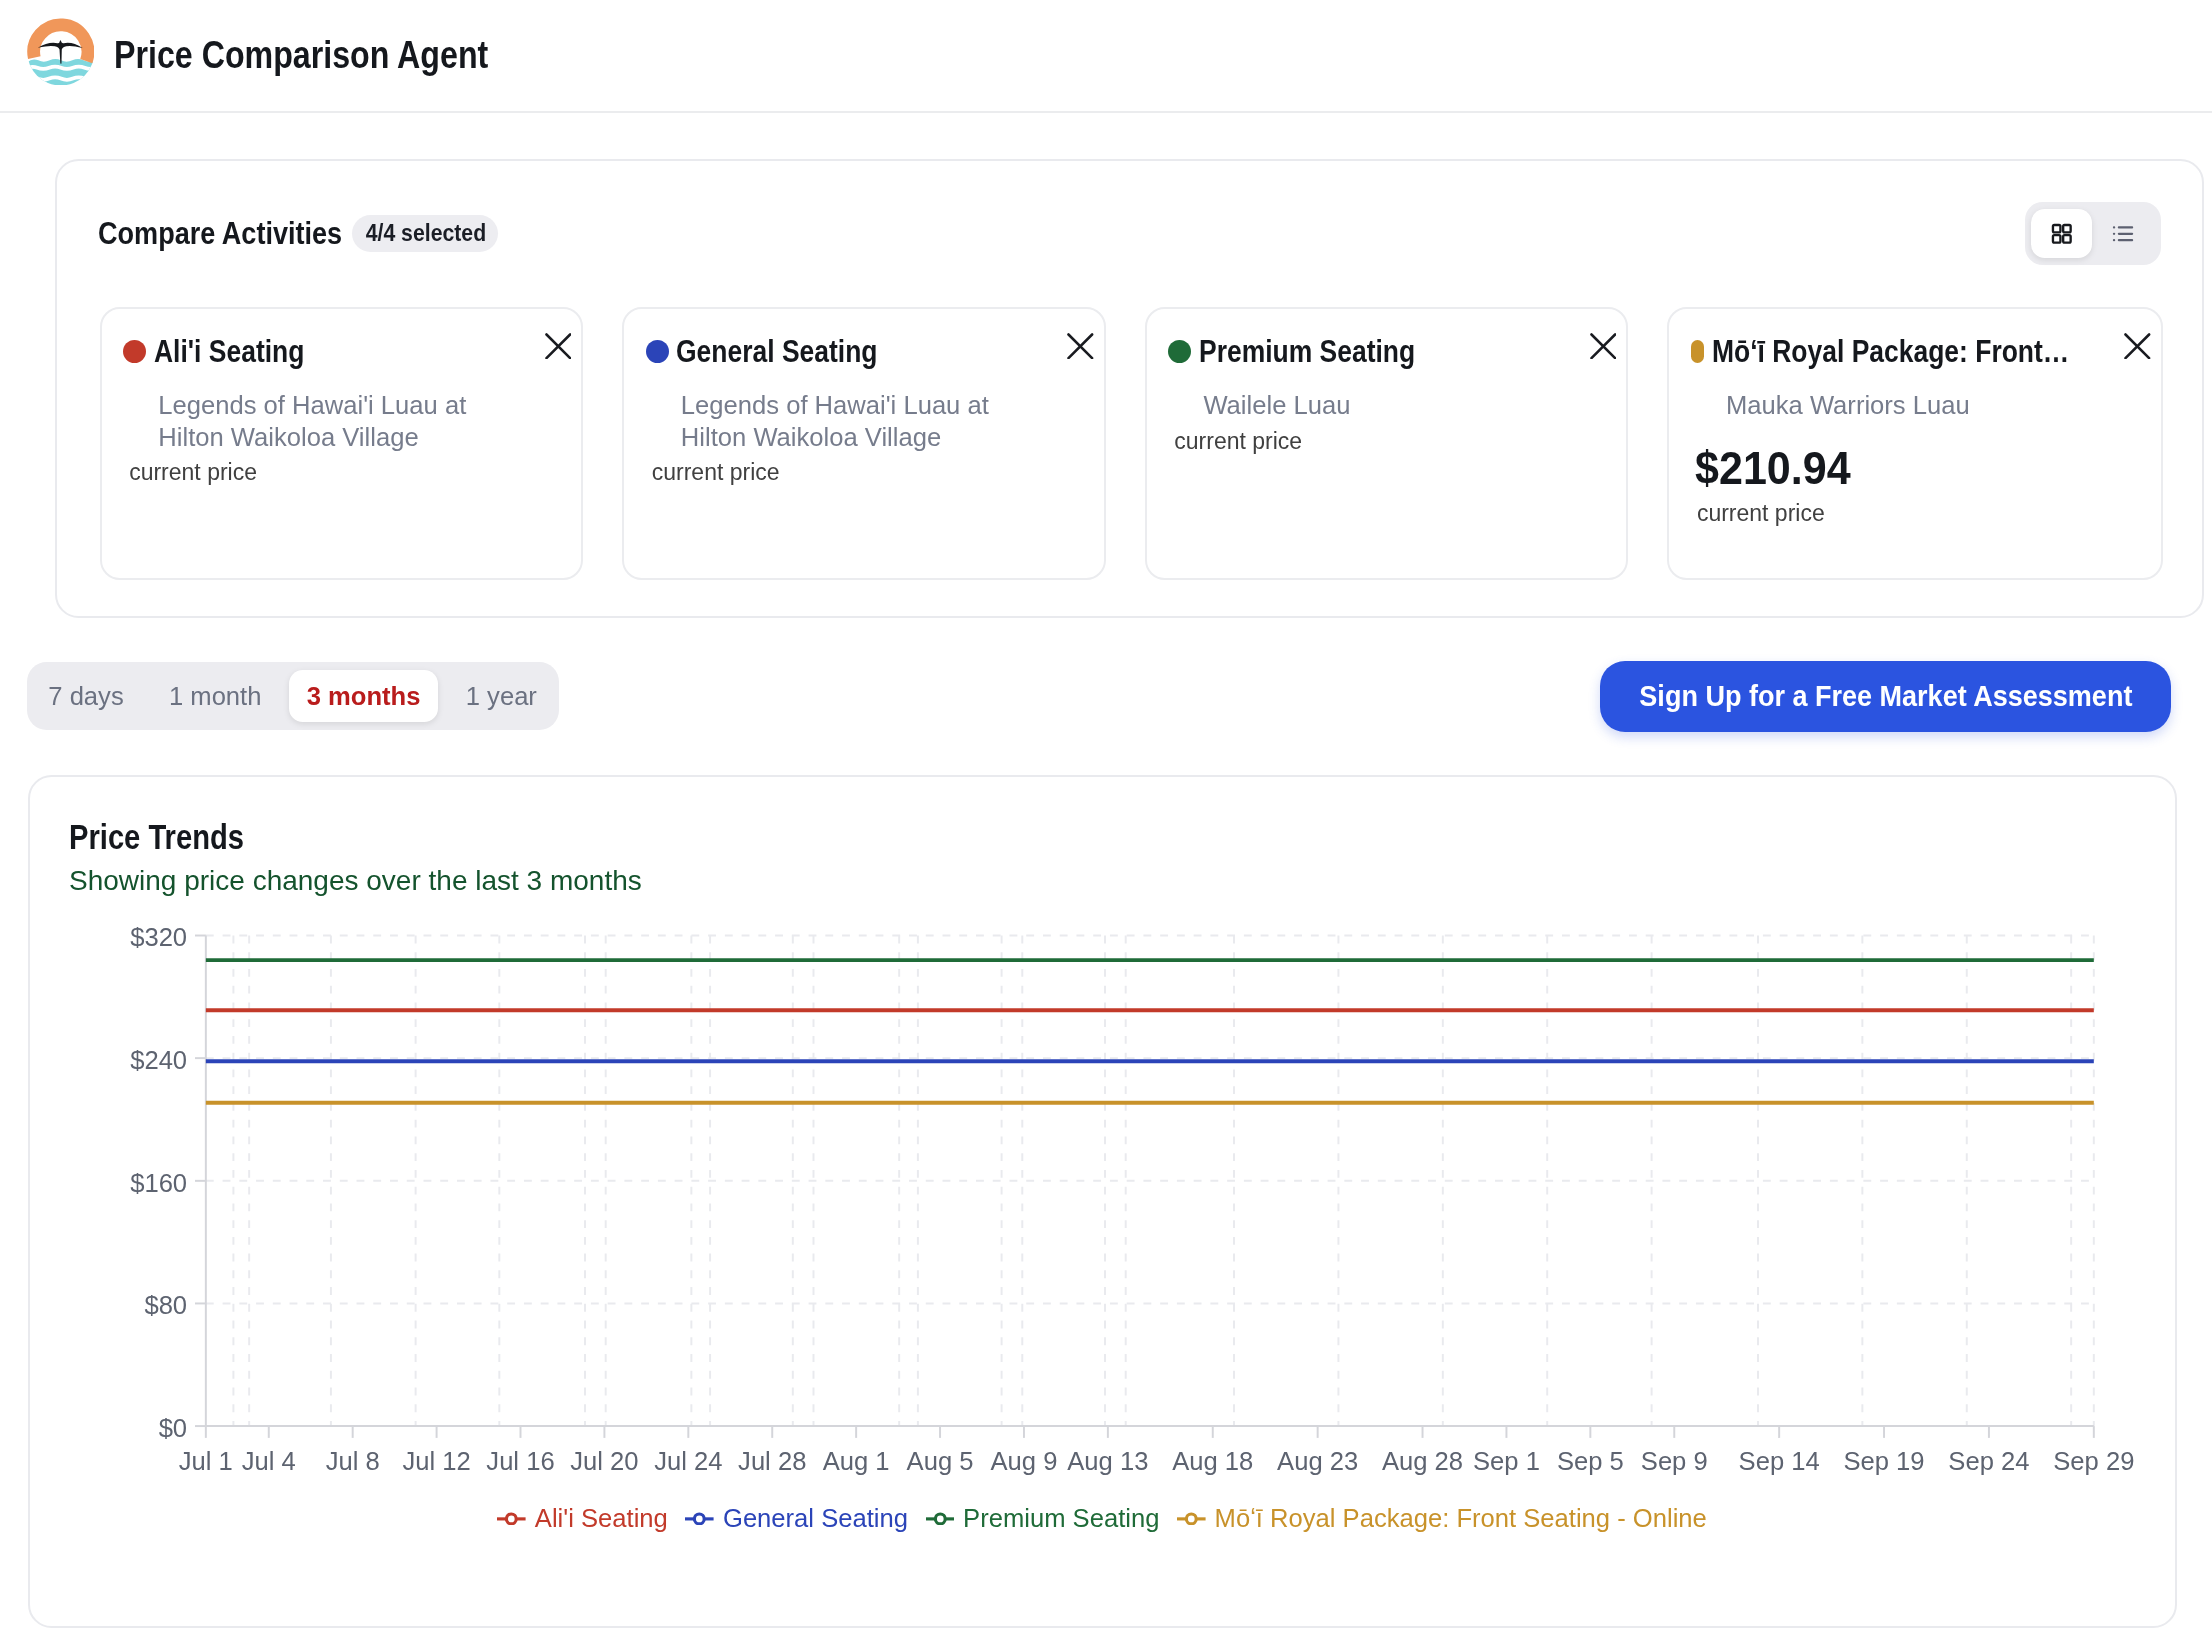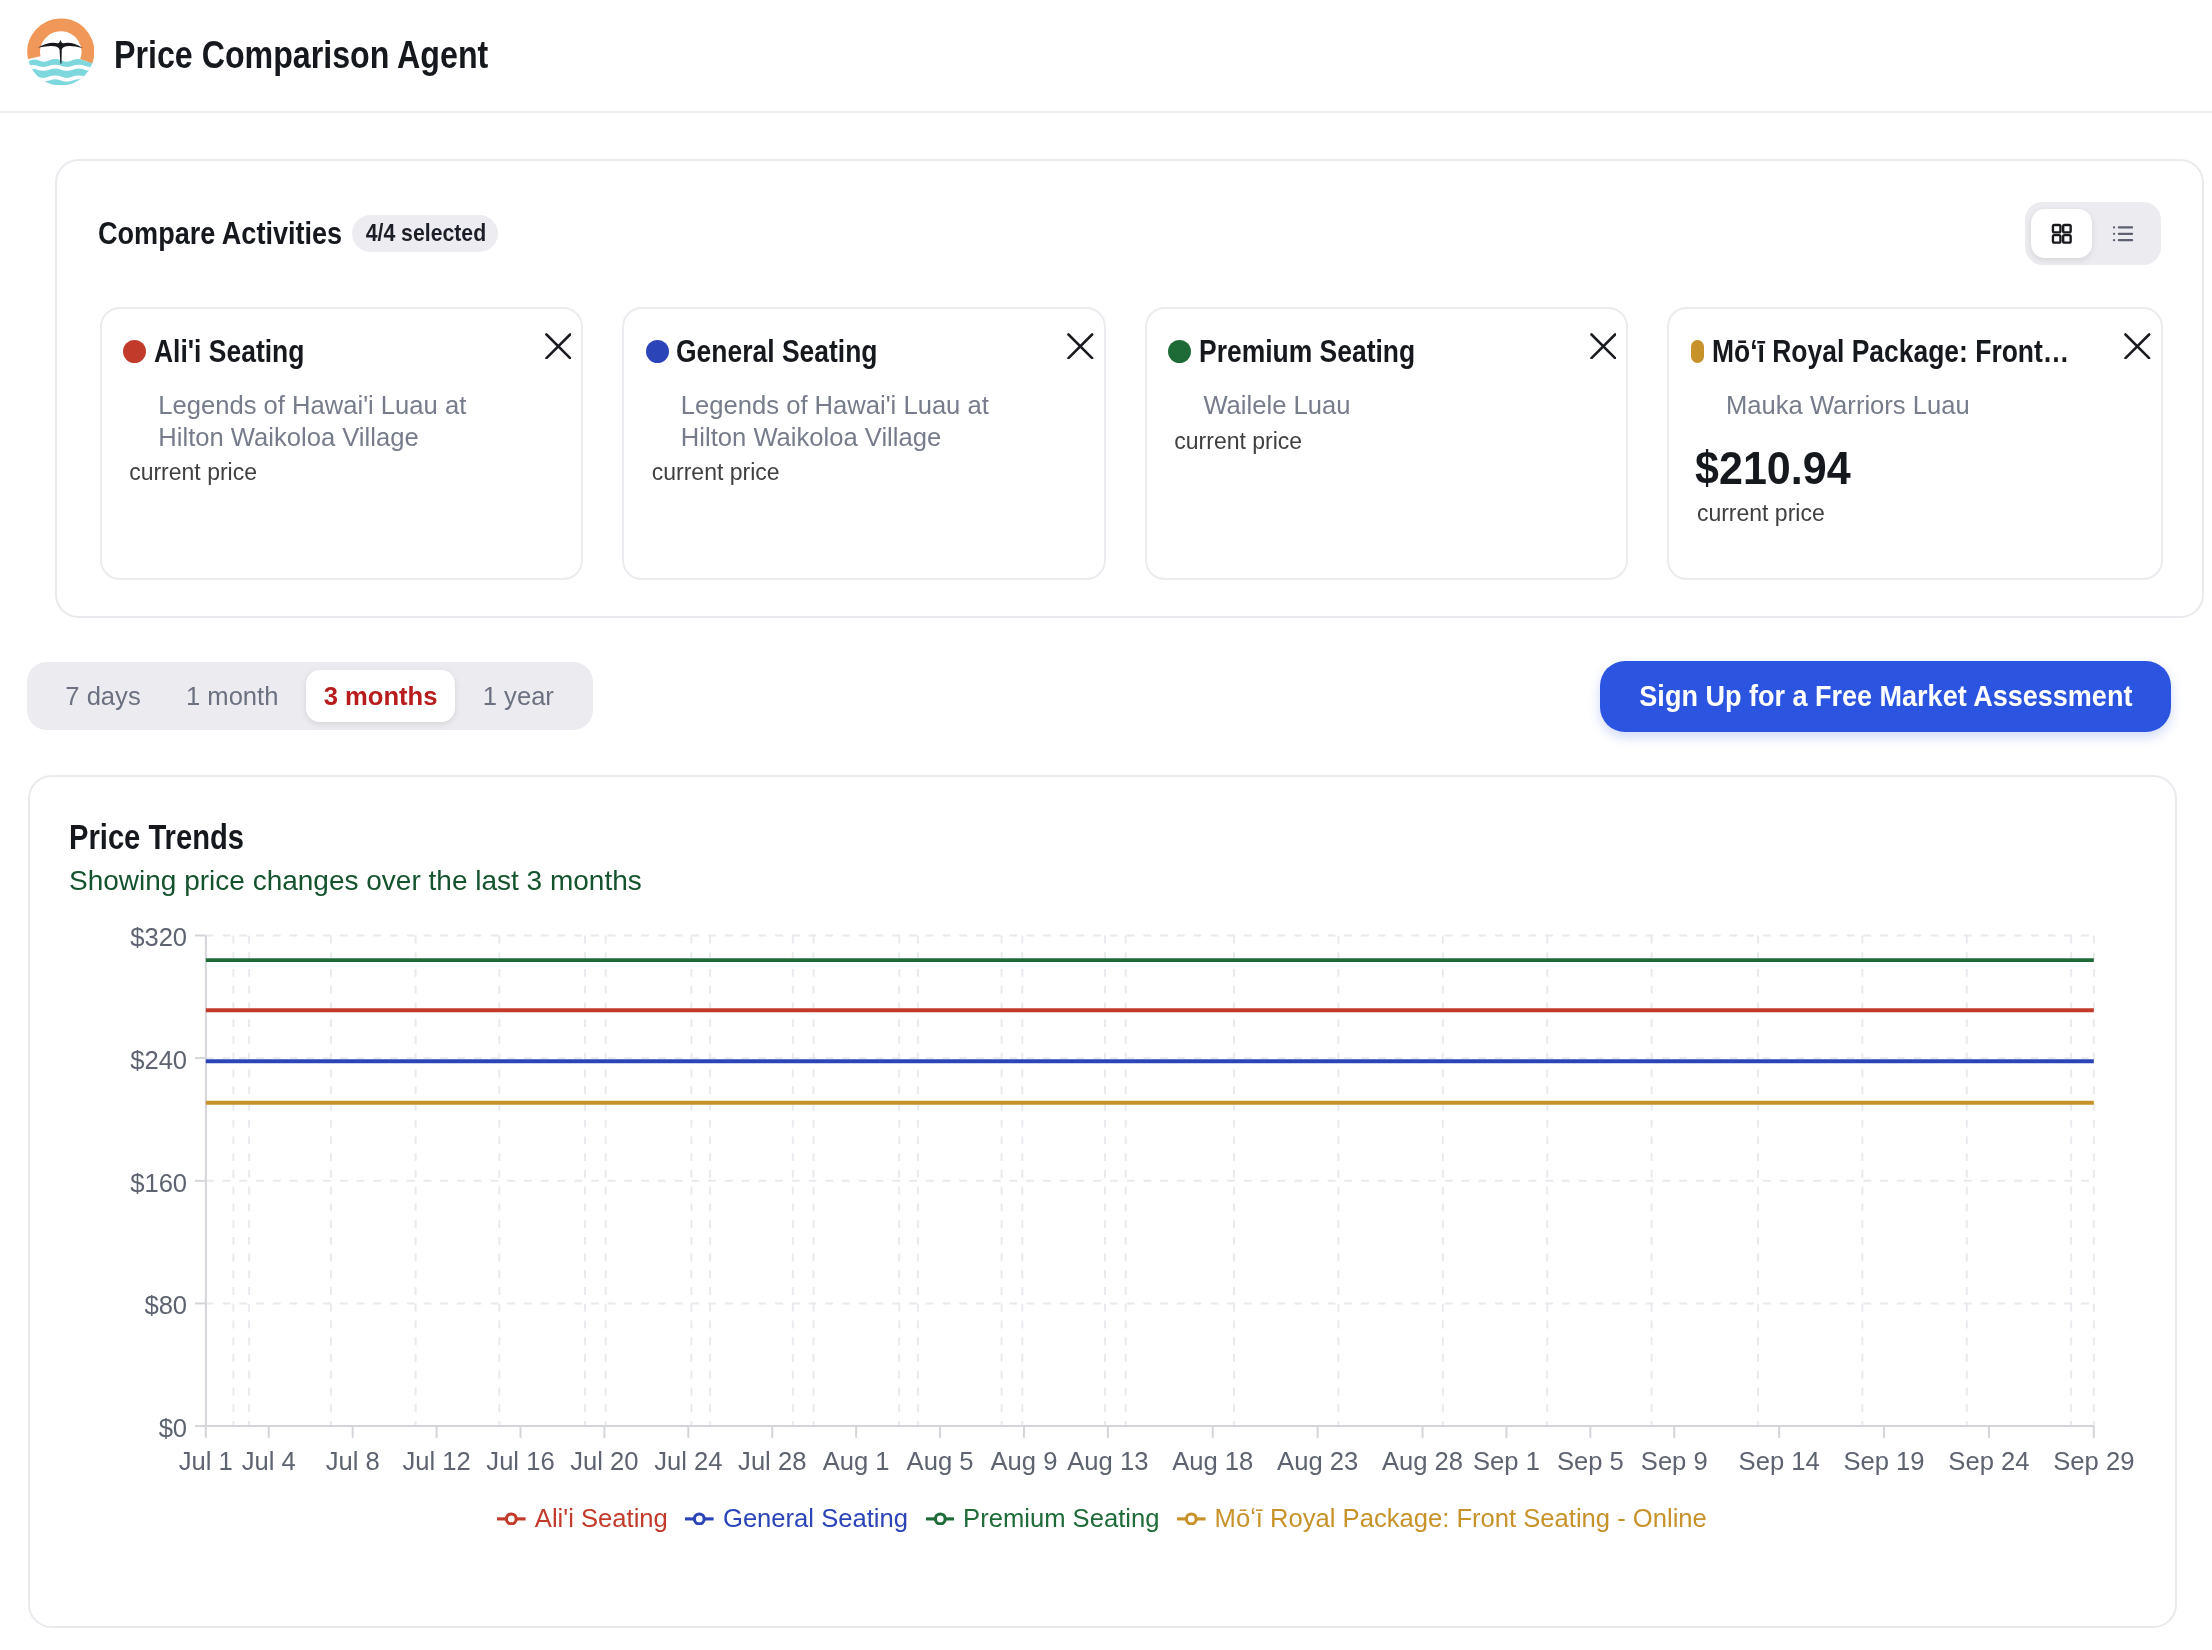--- a/index.html
+++ b/index.html
@@ -25,21 +25,21 @@
 .card { position: relative; height: 273px; border: 2px solid #ebecef; border-radius: 19.7px; padding: 20.7px 23.6px 0 21.7px; background: #fff; }
 .chead { display: flex; align-items: flex-start; }
 .dot { flex: 0 1 auto; width: 22.7px; min-width: 12.8px; height: 22.7px; border-radius: 984px; margin-top: 10.8px; margin-right: 7.9px; }
 .ctitle { flex: 0 0 auto; font-size: 31.5px; font-weight: 700; color: #15181d; line-height: 43px; white-space: nowrap; }
 .ctitle .sx { transform: scaleX(.84); transform-origin: 0 50%; }
 .csub { margin: 17.7px 0 0 35px; font-size: 25.6px; line-height: 31.5px; color: #767c8c; }
 .cprice { margin: 17.7px 0 0 3.9px; font-size: 47px; font-weight: 700; color: #15181d; line-height: 55px; }
 .cprice .sx { transform: scaleX(.916); transform-origin: 0 50%; }
 .clabel { margin: 3.9px 0 0 5.9px; font-size: 23px; line-height: 31.5px; color: #404040; }
 .x { position: absolute; right: 9.9px; top: 23.6px; width: 26.6px; height: 26.6px; }
-.seg { position: absolute; left: 26.6px; top: 662px; height: 68px; background: #ececf0; border-radius: 19.7px; padding: 21px; display: flex; gap: 9.9px; align-items: center; }
+.seg { position: absolute; left: 26.6px; top: 662px; height: 68px; background: #ececf0; border-radius: 19.7px; padding: 4px; display: flex; gap: 9.9px; align-items: center; }
 .seg a { display: flex; align-items: center; height: 52px; padding: 0 17.7px; font-size: 25.6px; color: #6b7181; border-radius: 13.8px; }
 .seg a.on { background: #fff; color: #b91c1c; font-weight: 700; box-shadow: 0 2px 5.9px rgba(0,0,0,.10); }
 .cta { position: absolute; right: 41px; top: 661px; width: 571px; height: 71px; background: #2b54e0; border-radius: 25px; color: #fff; font-size: 28.6px; font-weight: 700; display: flex; align-items: center; justify-content: center; box-shadow: 0 4.9px 11.8px rgba(43,84,224,.22); }
 .cta .sx { transform: scaleX(.945); }
 .sec2 { top: 775px; height: 853px; }
 .pt-title { position: absolute; left: 69px; top: 817px; font-size: 35px; font-weight: 700; color: #15181d; }
 .pt-title .sx { transform: scaleX(.833); transform-origin: 0 50%; }
 .pt-sub { position: absolute; left: 69px; top: 865px; font-size: 28px; line-height: 31.5px; color: #14532d; }
 .legend { position: absolute; left: 29.6px; top: 1504px; width: 2145px; display: flex; justify-content: center; gap: 17.7px; align-items: center; }
 .litem { display: flex; align-items: center; gap: 8.9px; font-size: 25.6px; }

